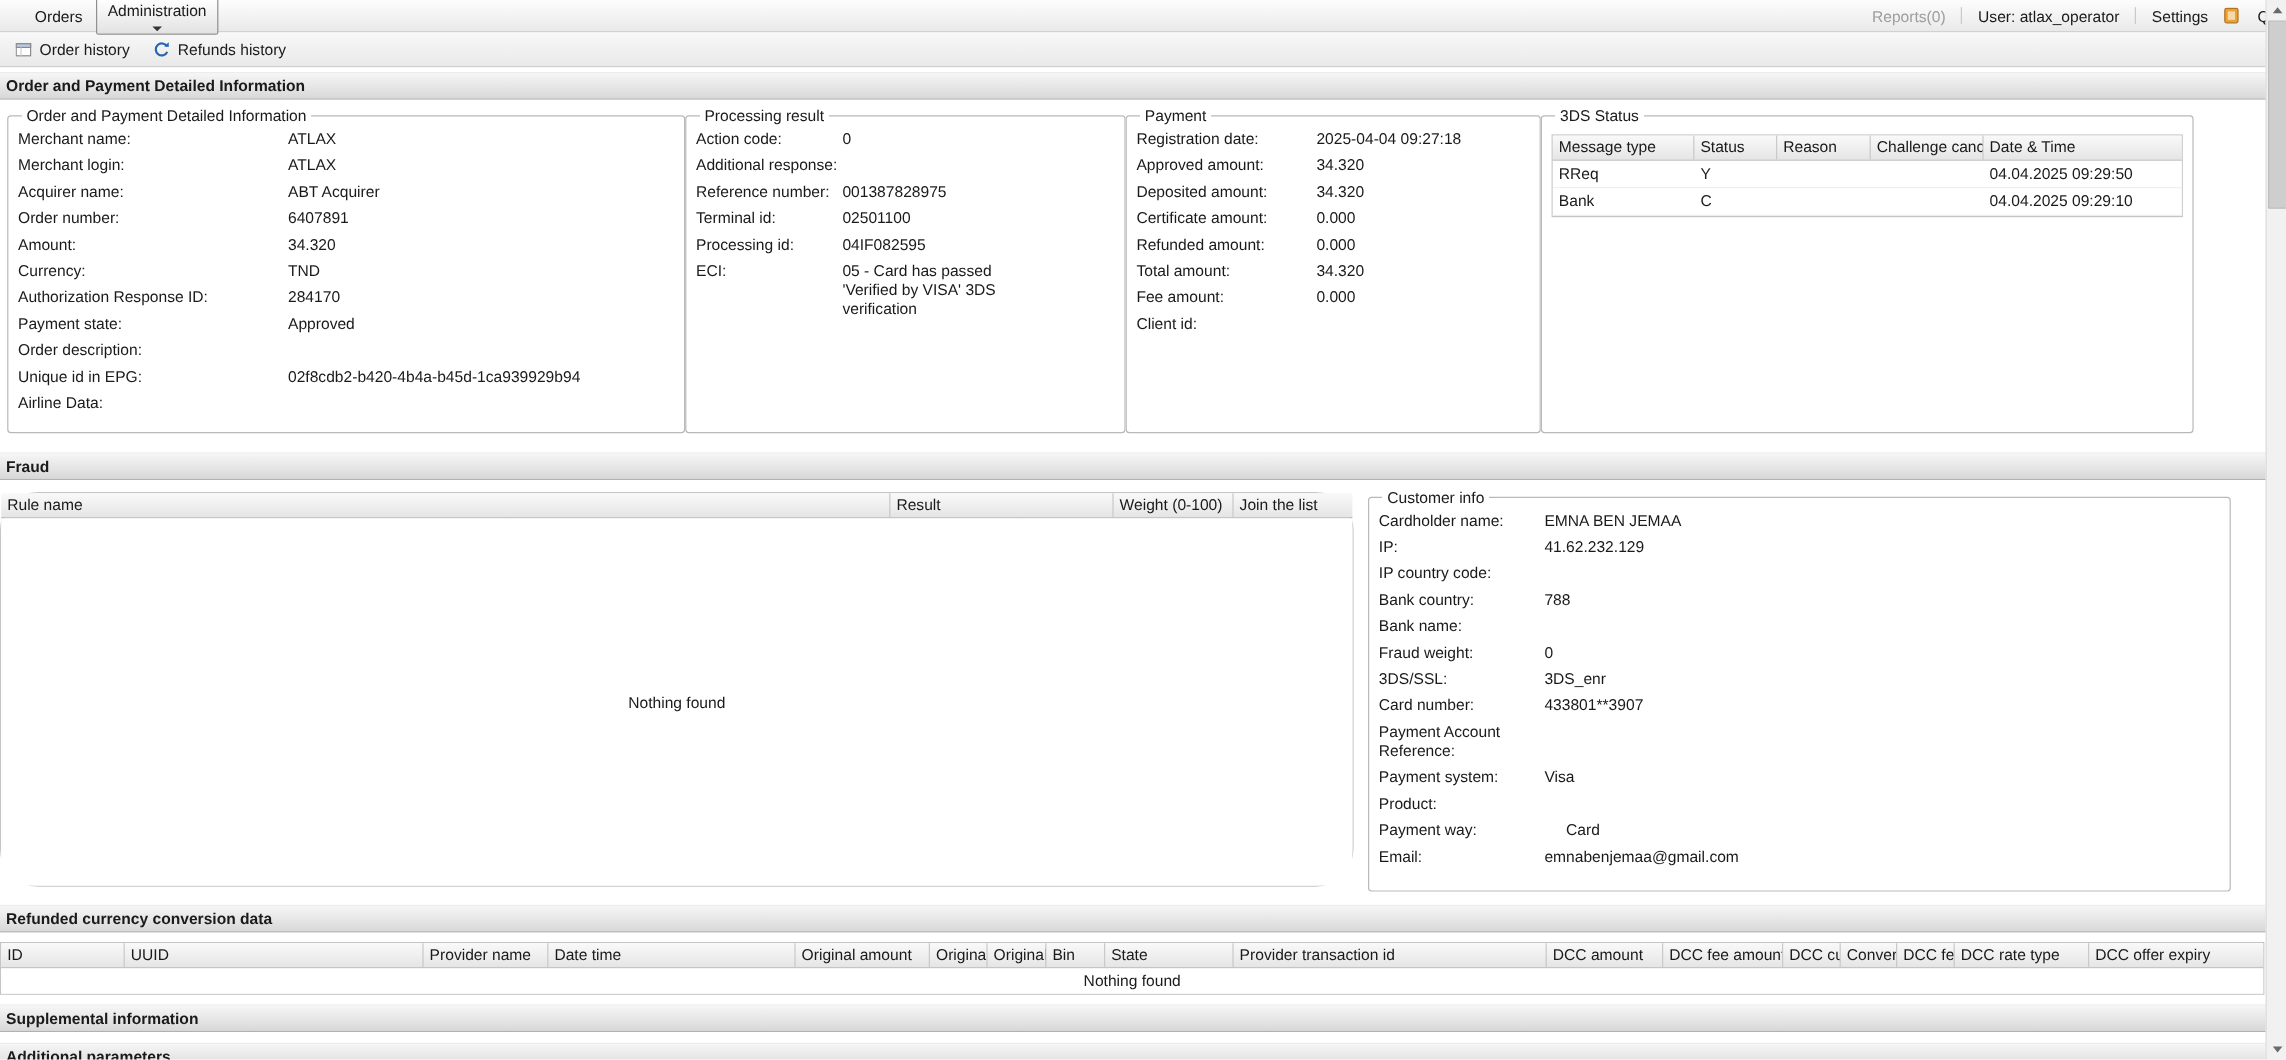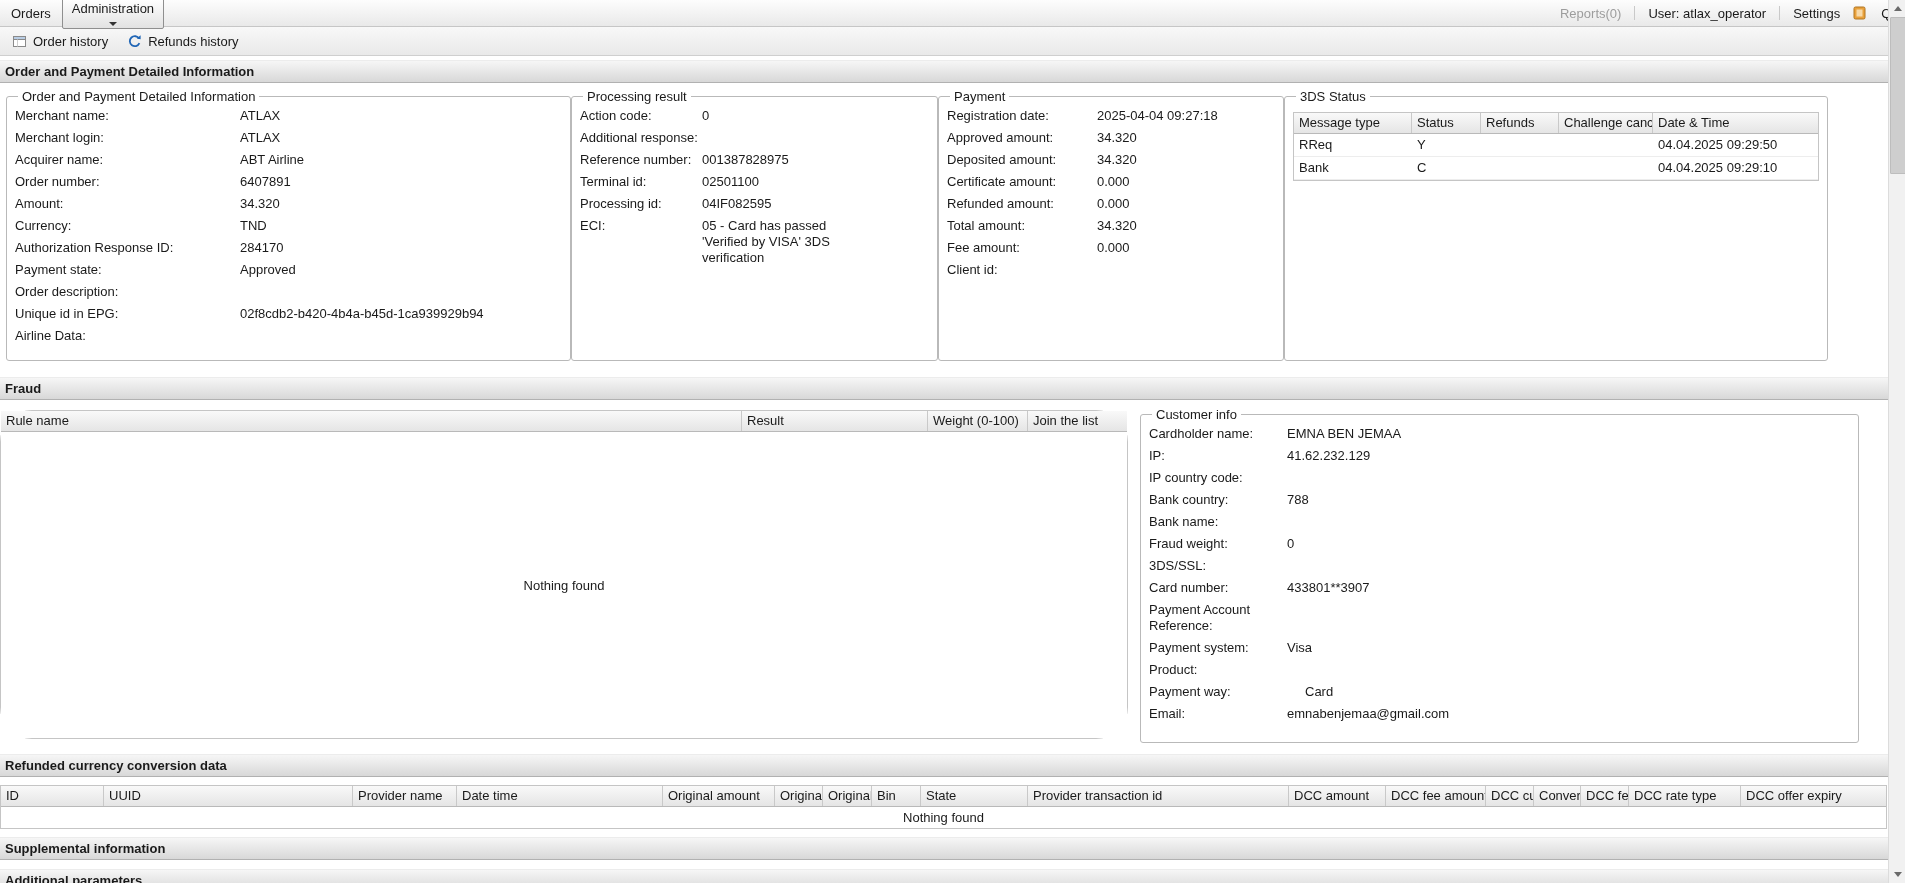--- a/index.html
+++ b/index.html
@@ -1,21 +1,21 @@
 <!DOCTYPE html>
 <html><head>
 <meta charset="utf-8">
 <style>
   html,body{margin:0;padding:0;}
   #app{position:relative;width:1905px;height:883px;background:#fff;overflow:hidden;
        font-family:"Liberation Sans",sans-serif;font-size:13px;color:#1a1a1a;}
 
   
   .menubar{height:26px;background:linear-gradient(#fdfdfd,#e9e9e9);border-bottom:1px solid #c6c6c6;
-           display:flex;align-items:center;padding-left:2px;}
+           display:flex;align-items:center;padding-left:20px;}
   .menu-item{padding:3px 9px;cursor:default;}
   .menu-btn{display:flex;align-items:center;gap:6px;padding:2px 9px;border:1px solid #8f8f8f;border-radius:2px;
             background:linear-gradient(#ffffff,#e2e2e2);margin-left:2px;flex-direction:column;}
   .caret{width:0;height:0;border-left:4px solid transparent;border-right:4px solid transparent;border-top:4px solid #333;}
   .mb-right{margin-left:auto;display:flex;align-items:center;gap:13px;white-space:nowrap;}
   .reports{color:#9d9d9d;}
   .vsep{width:1px;height:14px;background:#c9c9c9;}
   .mb-icon{display:inline-flex;align-items:center;}
 
   
@@ -140,21 +140,21 @@
       <div class="field">
           <div class="lbl">Merchant name:</div>
           <div class="val">ATLAX</div>
         </div>
       <div class="field">
           <div class="lbl">Merchant login:</div>
           <div class="val">ATLAX</div>
         </div>
       <div class="field">
           <div class="lbl">Acquirer name:</div>
-          <div class="val">ABT Airline</div>
+          <div class="val">ABT Acquirer</div>
         </div>
       <div class="field">
           <div class="lbl">Order number:</div>
           <div class="val">6407891</div>
         </div>
       <div class="field">
           <div class="lbl">Amount:</div>
           <div class="val">34.320</div>
         </div>
       <div class="field">
@@ -246,21 +246,21 @@
           <div class="val"></div>
         </div>
     </fieldset>
 
     <fieldset class="gb gb4">
       <legend>3DS Status</legend>
       <div class="grid">
         <div class="grid-head">
           <div class="th" style="width:118px">Message type</div>
           <div class="th" style="width:69px">Status</div>
-          <div class="th" style="width:78px">Refunds</div>
+          <div class="th" style="width:78px">Reason</div>
           <div class="th" style="width:94px">Challenge cancel</div>
           <div class="th">Date &amp; Time</div>
         </div>
         <div class="grid-row">
           <div class="td" style="width:118px">RReq</div>
           <div class="td" style="width:69px">Y</div>
           <div class="td" style="width:78px"></div>
           <div class="td" style="width:94px"></div>
           <div class="td">04.04.2025 09:29:50</div>
         </div>
@@ -313,20 +313,21 @@
       <div class="field">
           <div class="lbl">Bank name:</div>
           <div class="val"></div>
         </div>
       <div class="field">
           <div class="lbl">Fraud weight:</div>
           <div class="val">0</div>
         </div>
       <div class="field">
           <div class="lbl">3DS/SSL:</div>
+          <div class="val">3DS_enr</div>
         </div>
       <div class="field">
           <div class="lbl">Card number:</div>
           <div class="val">433801**3907</div>
         </div>
       <div class="field">
           <div class="lbl">Payment Account Reference:</div>
           <div class="val"></div>
         </div>
       <div class="field">

